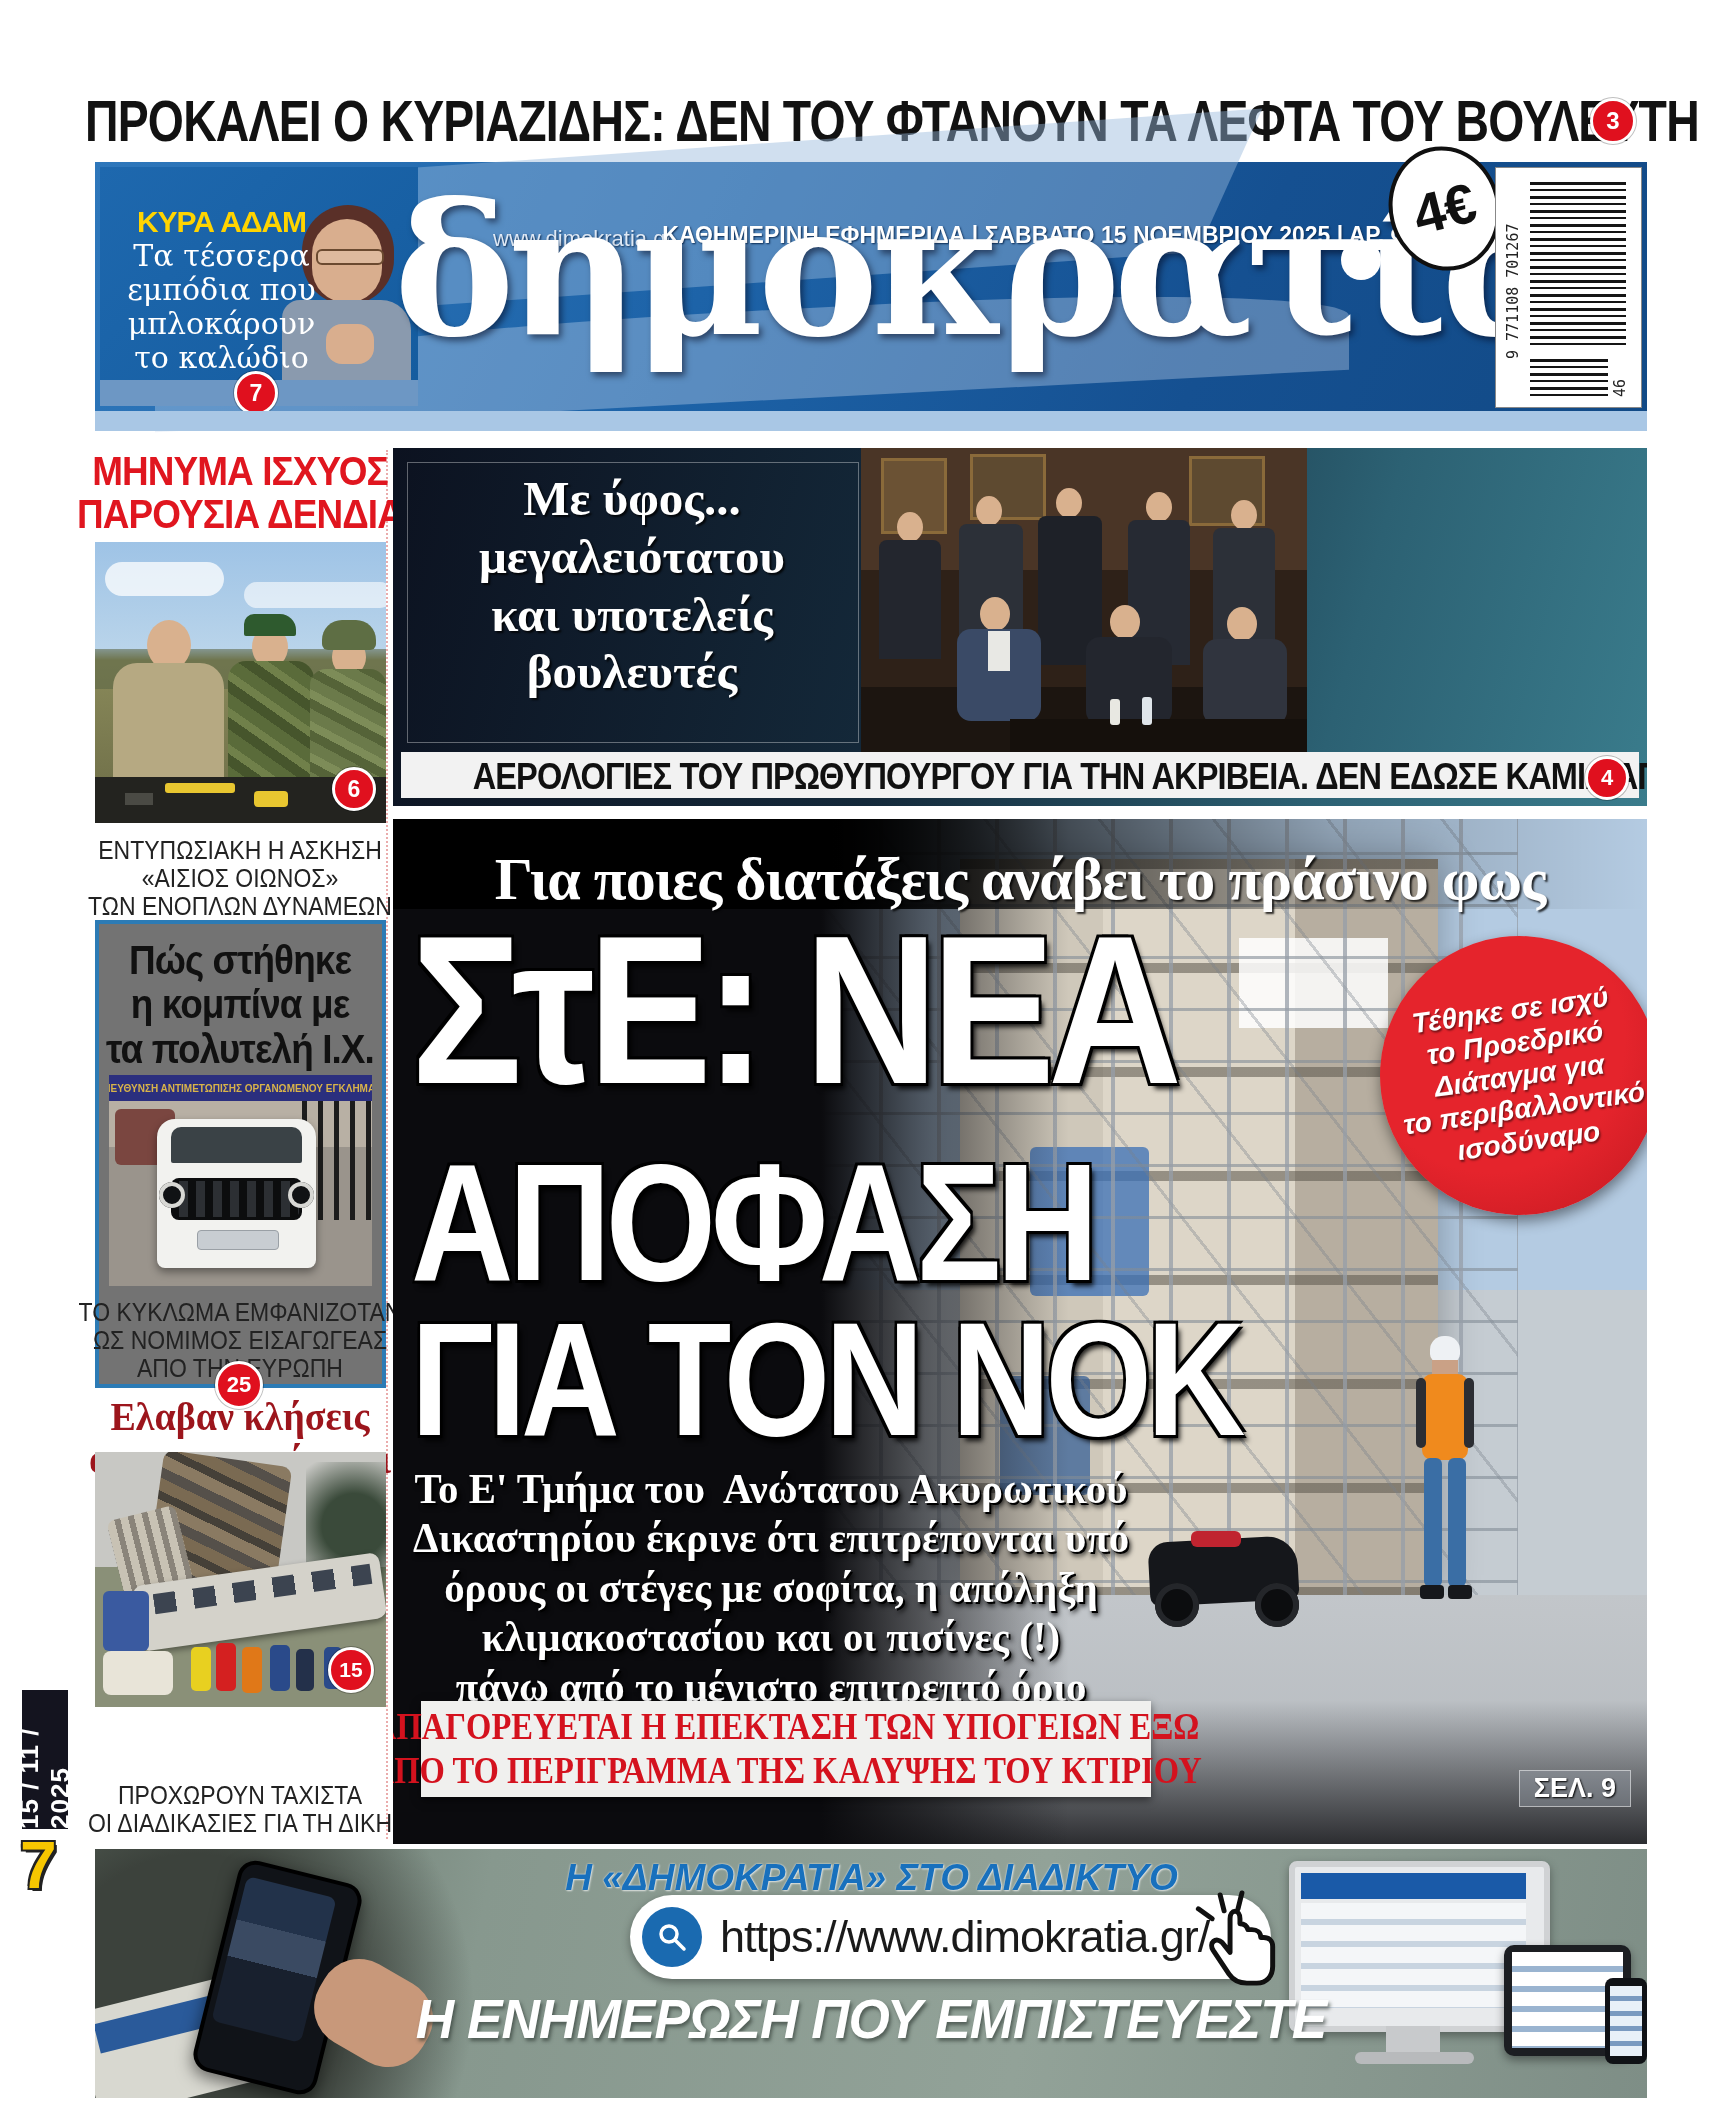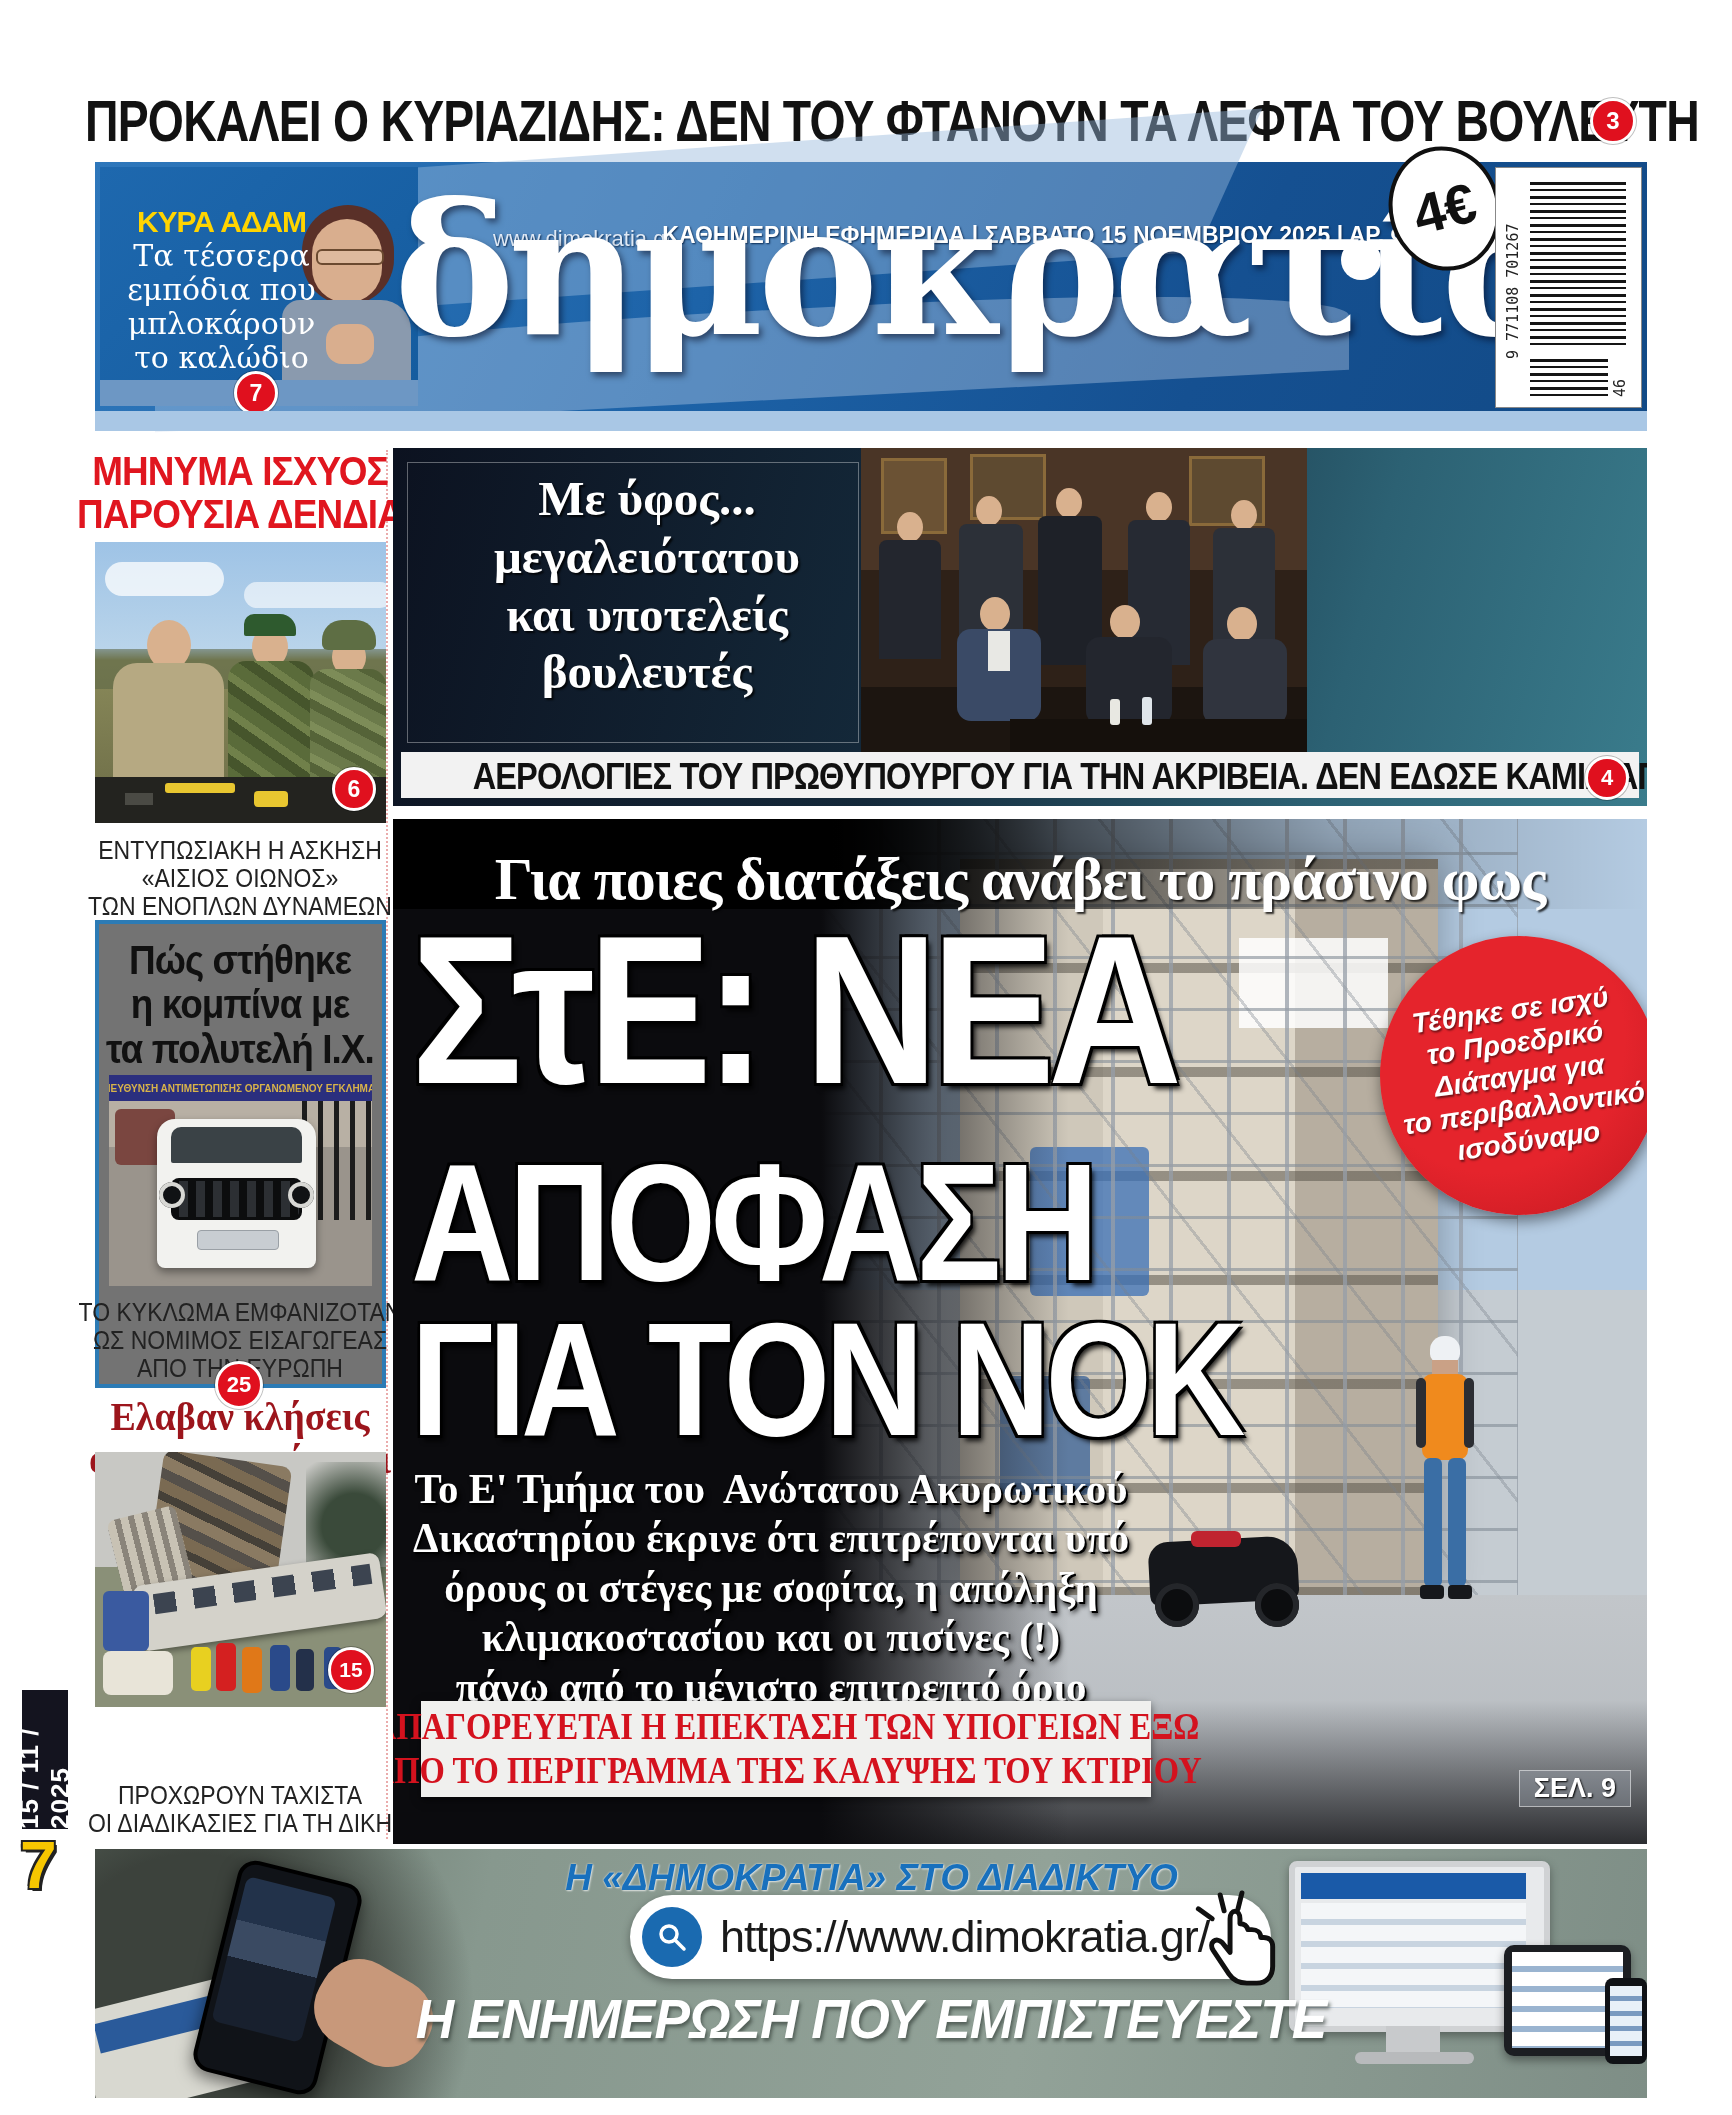--- a/index.html
+++ b/index.html
@@ -191,21 +191,21 @@
   <div style="position:absolute;left:201px;top:197px;width:18px;height:42px;background:#23304a;border-radius:5px;"></div>
   <div style="position:absolute;left:229px;top:195px;width:18px;height:42px;background:#2a4a8a;border-radius:5px;"></div>
   <div style="position:absolute;left:8px;top:199px;width:70px;height:44px;background:#e8e4d8;border-radius:8px;"></div>
   <div class="badge" style="position:absolute;right:12px;bottom:14px;width:40px;height:40px;font-size:21px;">15</div>
 </div>
 <div class="abs pre ctr cx92 og-center" style="left:21px;top:1781px;width:438px;color:#222;font-size:25px;line-height:1.12;">ΠΡΟΧΩΡΟΥΝ ΤΑΧΙΣΤΑ
 ΟΙ ΔΙΑΔΙΚΑΣΙΕΣ ΓΙΑ ΤΗ ΔΙΚΗ</div>
 
 <div class="abs ndblock">
   <div class="abs" style="left:14px;top:14px;width:450px;height:279px;border:1px solid rgba(255,255,255,.35);"></div>
-  <div class="abs pre ctr serif shadow-dark" style="left:14px;top:22px;width:450px;color:#fff;font-weight:bold;font-size:49px;line-height:1.18;padding-left:15px;">Με ύφος...
+  <div class="abs pre ctr serif shadow-dark" style="left:14px;top:22px;width:450px;color:#fff;font-weight:bold;font-size:49px;line-height:1.18;">Με ύφος...
 μεγαλειότατου
 και υποτελείς
 βουλευτές</div>
 
   <div class="ph" style="left:468px;top:0;width:446px;height:306px;background:linear-gradient(to bottom,#4a3526 0 40%,#2e2118 40% 78%,#1c1510 78% 100%);">
     <div style="position:absolute;left:20px;top:10px;width:60px;height:70px;background:#6b5234;border:3px solid #8a6a3a;"></div>
     <div style="position:absolute;left:109px;top:6px;width:70px;height:60px;background:#5e4a30;border:3px solid #8a6a3a;"></div>
     <div style="position:absolute;left:328px;top:8px;width:70px;height:64px;background:#5e4a30;border:3px solid #8a6a3a;"></div>
 
     <div class="head" style="left:36px;top:64px;width:26px;height:30px;"></div>

